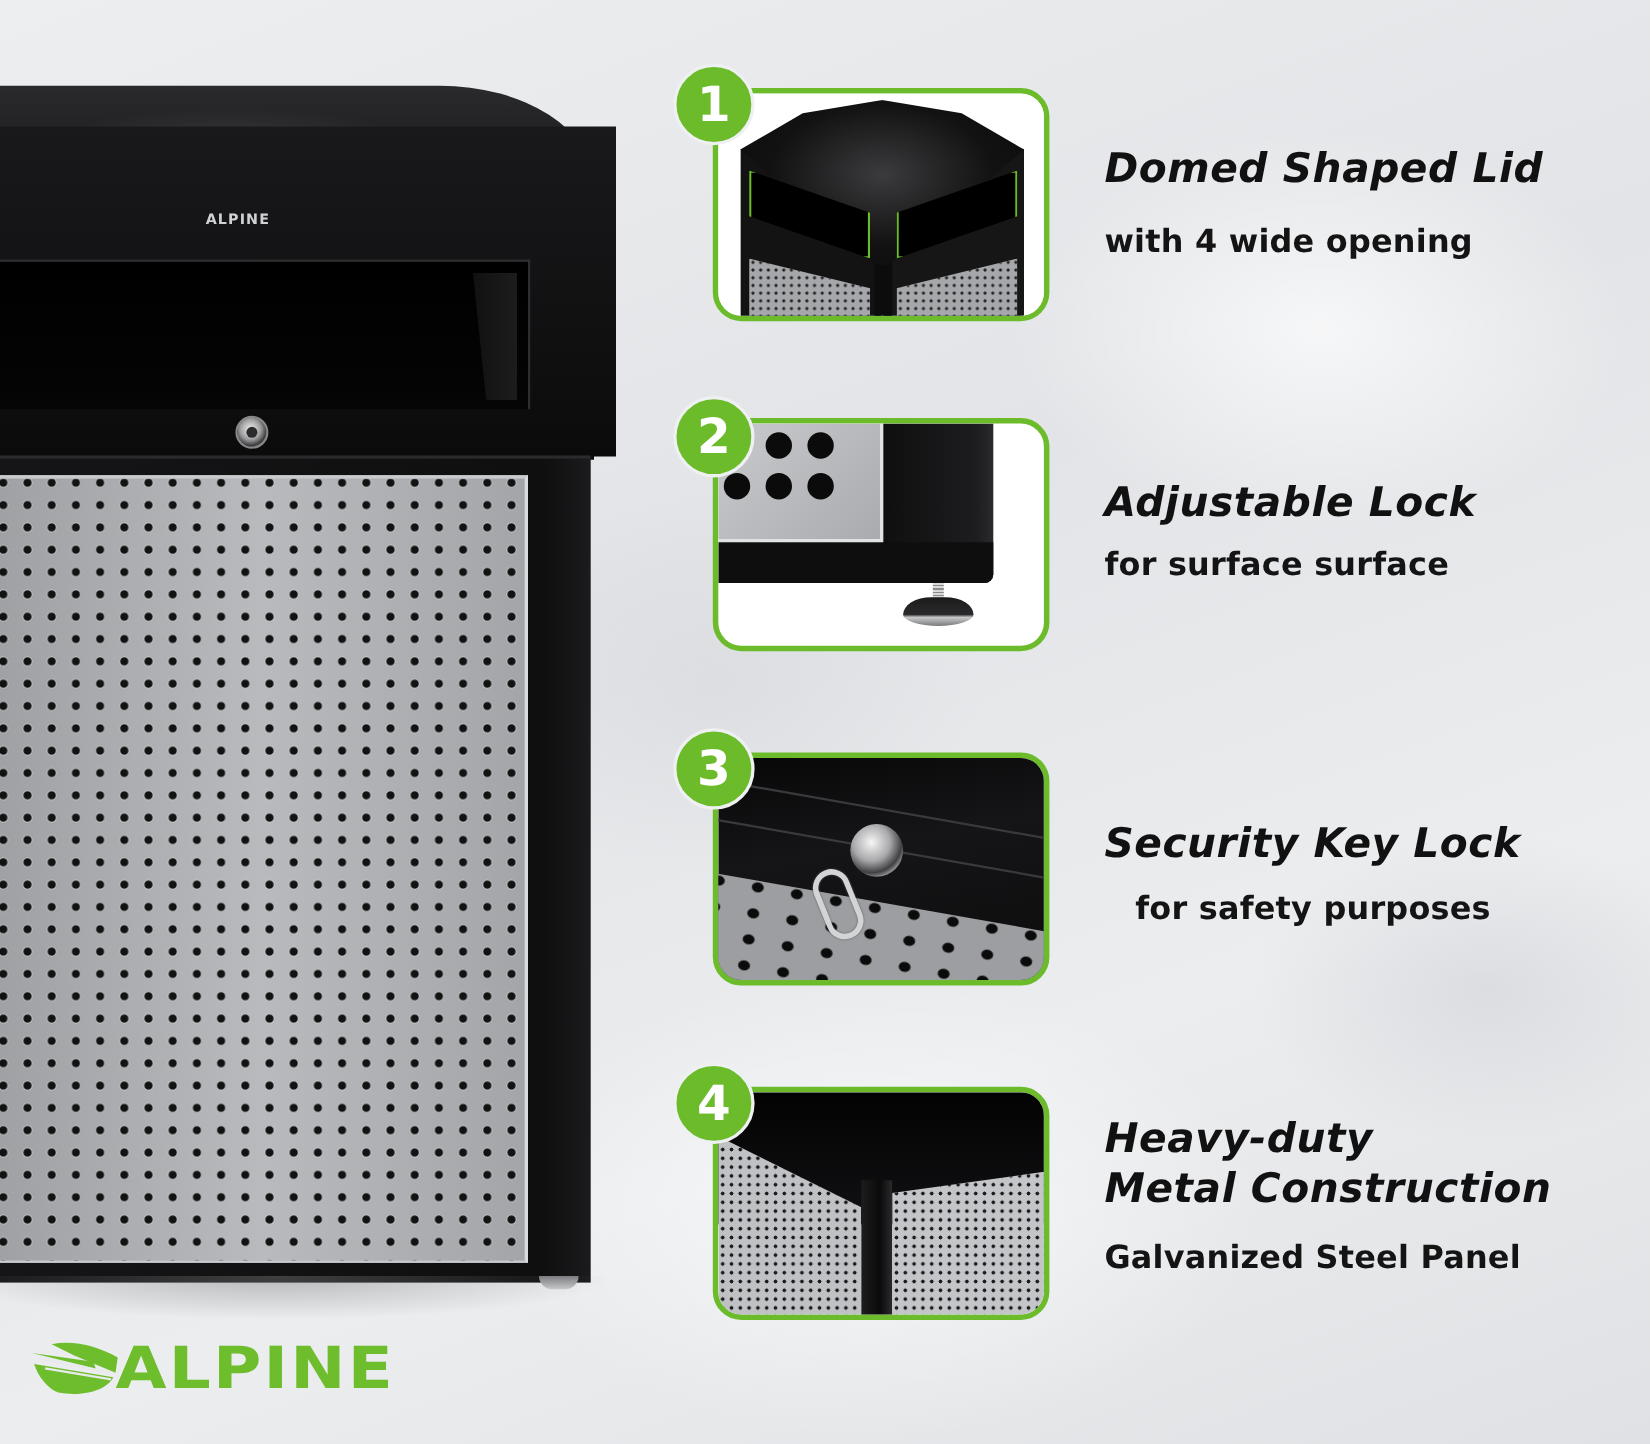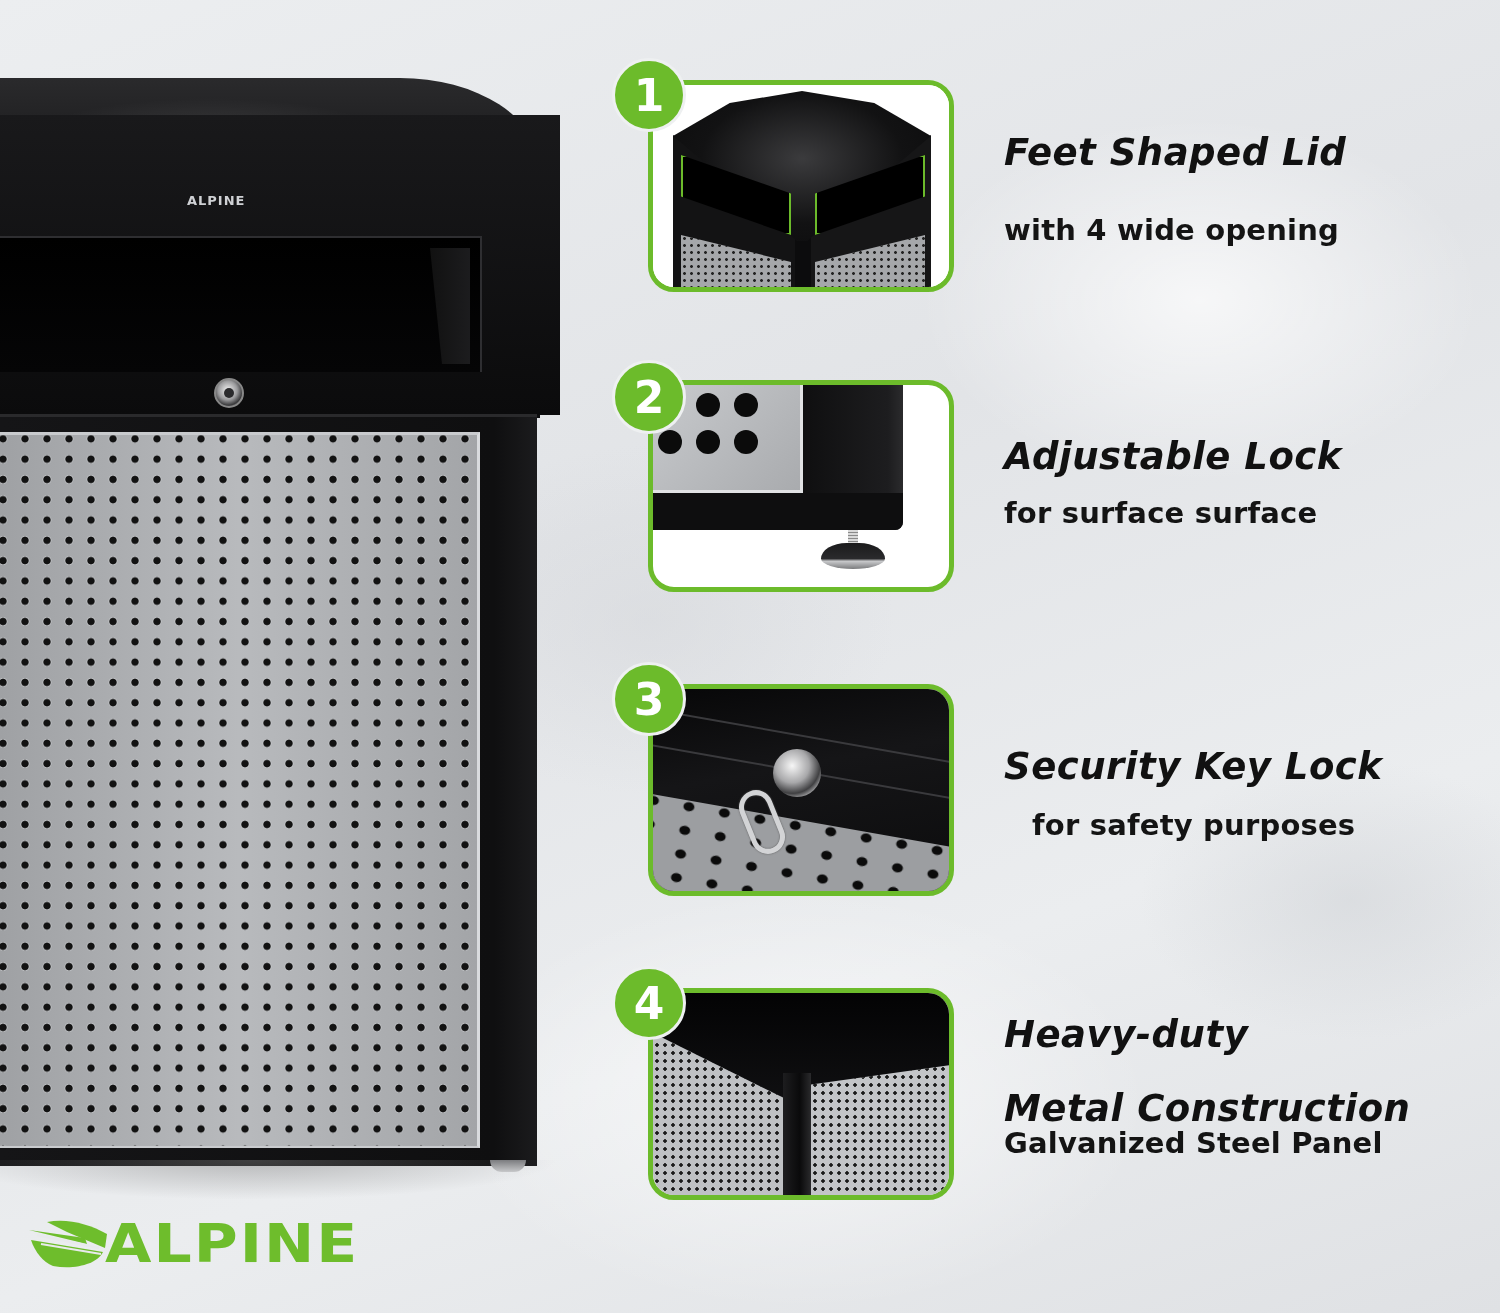--- a/index.html
+++ b/index.html
@@ -274,22 +274,22 @@
     <div class="left-side"></div>
     <div class="right-side"></div>
     <div class="perf-l"></div>
     <div class="perf-r"></div>
     <div class="corner-post"></div>
     <div class="dome"></div>
     <div class="slot-l"></div>
     <div class="slot-r"></div>
   </div>
   <div class="badge">1</div>
-  <div class="title" style="top:72px;">Feet Shaped Lid</div>
-  <div class="subtitle" style="top:155px;">with 4 wide opening</div>
+  <div class="title" style="top:72px;">Domed Shaped Lid</div>
+  <div class="subtitle" style="top:144px;">with 4 wide opening</div>
 </div>
 
 <div class="feature f2" style="top:360px;">
   <div class="card c2" style="top:20px;">
     <div class="panel-zoom">
       <div class="hole" style="left:43px;top:8px;"></div>
       <div class="hole" style="left:81px;top:8px;"></div>
       <div class="hole" style="left:5px;top:45px;"></div>
       <div class="hole" style="left:43px;top:45px;"></div>
       <div class="hole" style="left:81px;top:45px;"></div>
@@ -321,15 +321,15 @@
 <div class="feature f4" style="top:966px;">
   <div class="card c4" style="top:22px;">
     <div class="inner-dark"></div>
     <div class="rim"></div>
     <div class="p-left"></div>
     <div class="p-right"></div>
     <div class="post"></div>
   </div>
   <div class="badge">4</div>
   <div class="title" style="top:46px;">Heavy-duty</div>
-  <div class="title" style="top:92px;margin-top:28px;">Metal Construction</div>
+  <div class="title" style="top:92px;">Metal Construction</div>
   <div class="subtitle" style="top:160px;">Galvanized Steel Panel</div>
 </div>
 
 </body></html>

